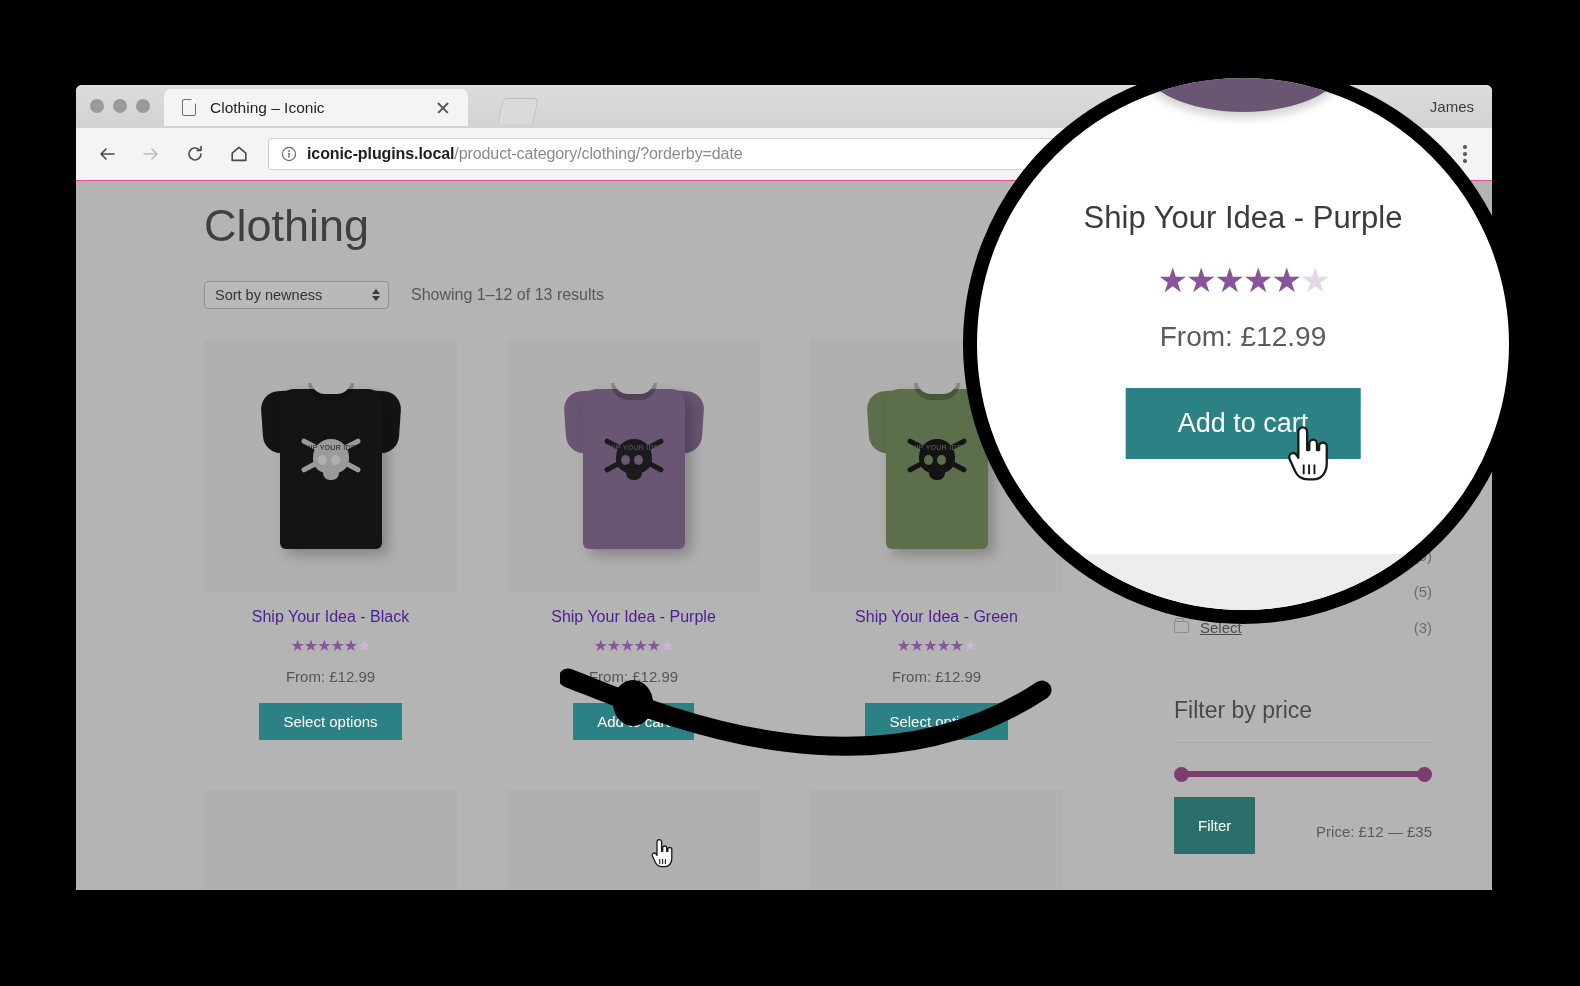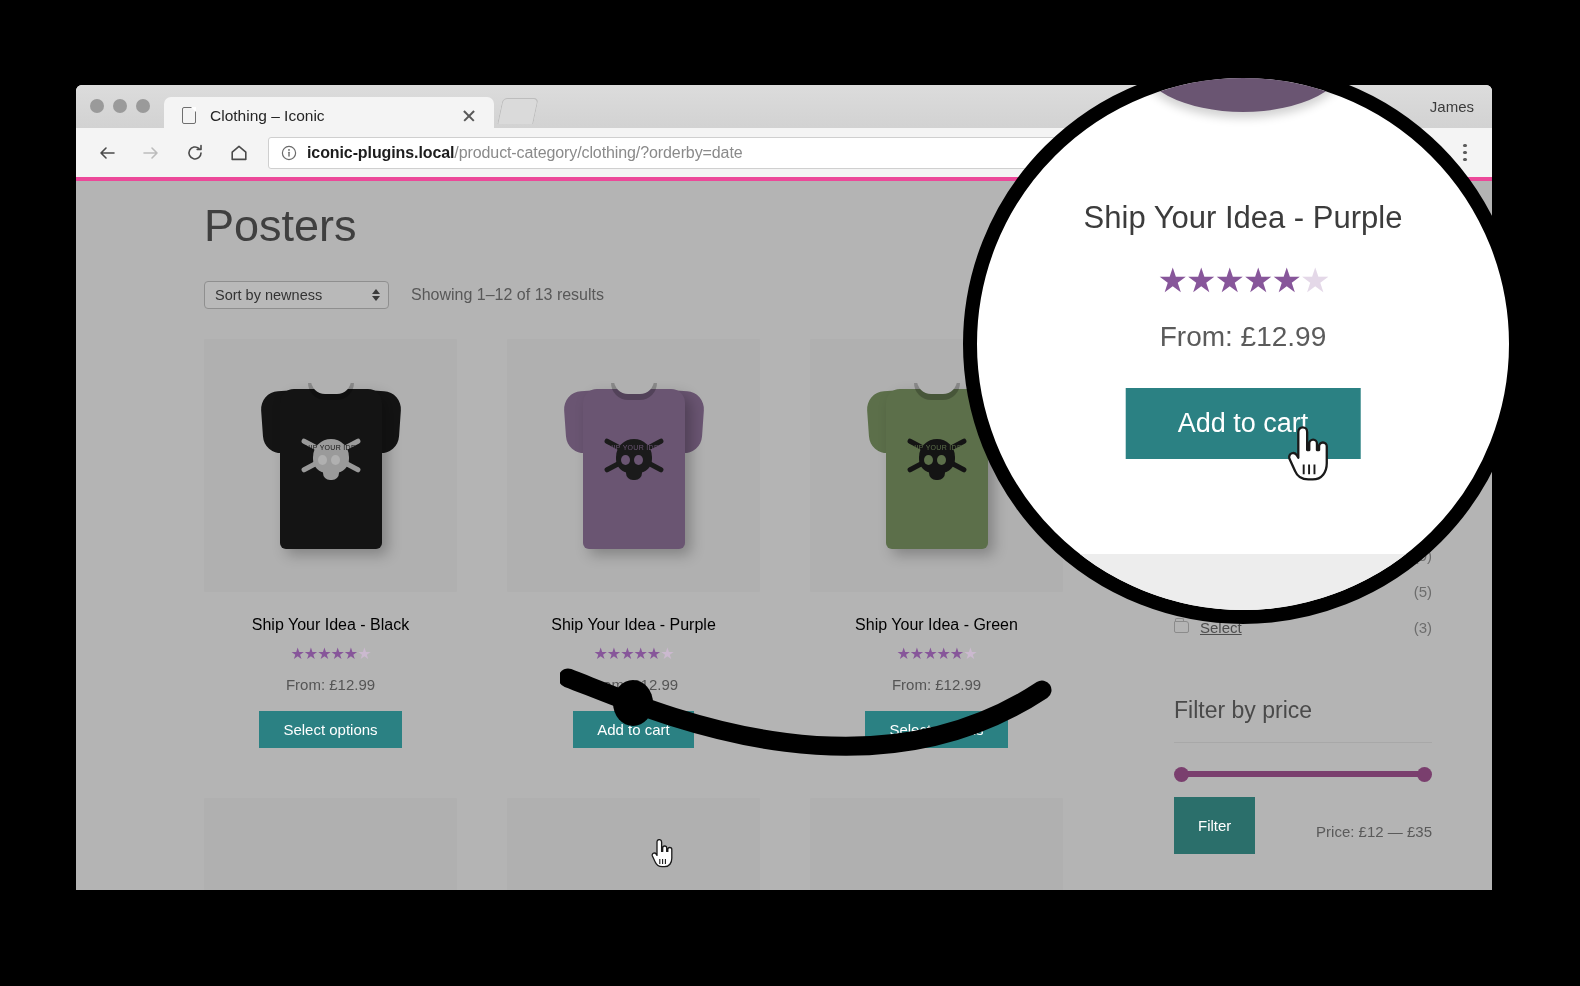--- a/index.html
+++ b/index.html
@@ -29,22 +29,22 @@
     background: #d6d6d6;
     background: linear-gradient(180deg,#dcdcdc 0%, #d2d2d2 100%);
   }
   .traffic {
     position: absolute; left: 14px; top: 14px;
     display: flex; gap: 9px;
   }
   .traffic i { display:block; width: 14px; height: 14px; border-radius: 50%; background:#9a9a9a; }
 
   .tab {
-    position: absolute; left: 88px; top: 12px;
-    width: 330px; height: 37px;
+    position: absolute; left: 88px; top: 4px;
+    width: 304px; height: 37px;
     background: #f4f4f4;
     border-radius: 7px 7px 0 0;
     display: flex; align-items: center;
     padding: 0 10px 0 18px;
     justify-content: space-between;
   }
   .tab:before, .tab:after{
     content:""; position:absolute; bottom:0; width:16px; height:16px;
   }
   .tab-favicon {
@@ -85,21 +85,21 @@
   .profile-name{
     position:absolute; right: 18px; top: 13px;
     font-size: 15px; color: #3b3b3b;
   }
 
   
   .toolbar {
     position: relative;
     height: 53px;
     background: #f4f4f4;
-    border-bottom: 4px solid #ec4899;
+    border-bottom: 1px solid #ec4899;
     display: flex; align-items: center; text-align: right;
   }
   .navbtn { width: 38px; height: 38px; margin-left: 6px; position: relative; flex:0 0 auto; }
   .navbtn svg { position:absolute; left: 9px; top: 9px; }
   .navbtn.back  { margin-left: 12px; }
   .omnibox {
     flex: 1 1 auto;
     height: 32px;
     margin: 0 14px 0 10px;
     background: #ffffff;
@@ -196,21 +196,21 @@
   .skull .eye{ position:absolute; top:22px; width:9px; height:10px; border-radius:50%; background:#b0b0b0; }
   .skull .eye.l{ left:21px; } .skull .eye.r{ left:34px; }
   .skull .jaw{ position:absolute; left:26px; top:37px; width:16px; height:10px; border-radius: 0 0 7px 7px; }
   .skull .bone{ position:absolute; top:20px; left:1px; width:66px; height:5px; border-radius:3px; }
   .skull .bone.a{ transform: rotate(28deg); } .skull .bone.b{ transform: rotate(-28deg); }
   .skull .txt{
     position:absolute; left:0; right:0; top:11px; text-align:center;
     font-size: 7px; letter-spacing:.3px; line-height:8px;
   }
 
-  .card-title { margin-top: 24px; font-size: 16px; color: #000000; }
+  .card-title { margin-top: 16px; font-size: 16px; color: #4c1d95; }
   .stars { margin-top: 12px; letter-spacing: -1px; font-size: 16px; line-height:1; }
   .stars .on  { color:#87569a; }
   .stars .half{ color:#87569a; }
   .stars .off { color:#cbb9cf; }
   .price { margin-top: 14px; font-size: 15px; color: #555; }
   .btn-teal {
     display:inline-block; margin-top: 18px;
     background: #2b8183; color:#ffffff;
     font-size: 15px; padding: 11px 24px;
     border: none; cursor:pointer; line-height:1;
@@ -358,21 +358,21 @@
         <i></i>
         <i></i>
         <i></i>
       </div>
     </div>
 
     <div class="viewport">
       <div class="page">
 
         <div class="content">
-          <h1 class="page-title">Posters</h1>
+          <h1 class="page-title">Clothing</h1>
 
           <div class="toolrow">
             <div class="sortselect">
               <span>Sort by newness</span>
               <span class="spinner">
                 <i class="up"></i>
                 <i class="dn"></i>
               </span>
             </div>
             <div class="resultcount">Showing 1–12 of 13 results</div>

